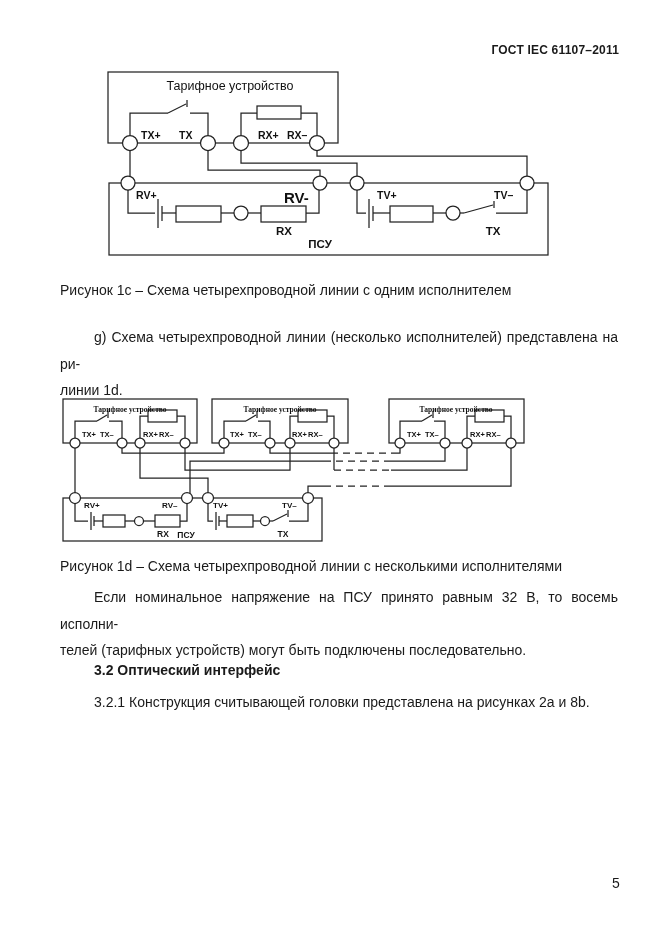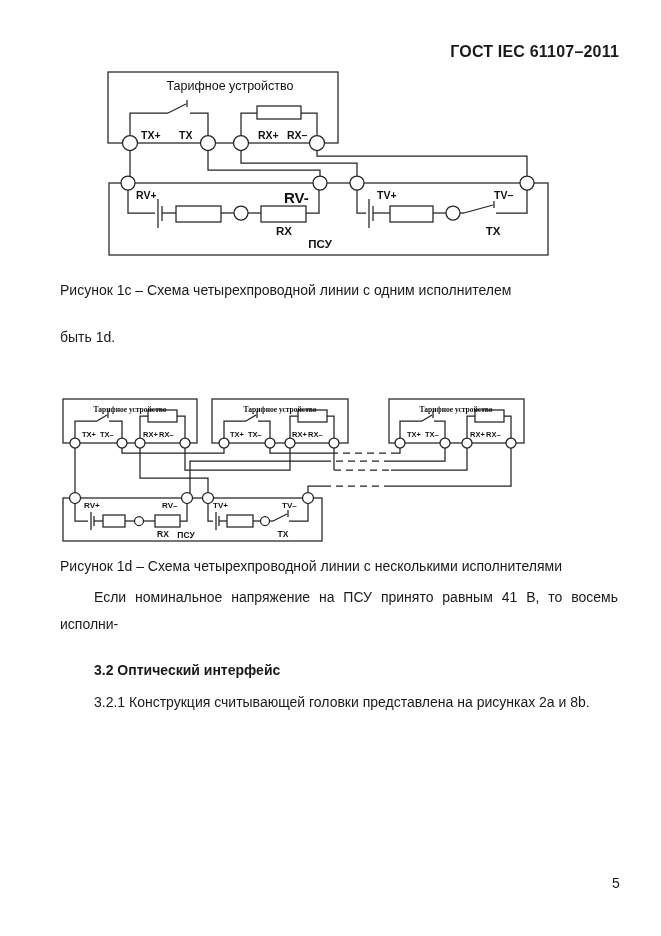--- a/index.html
+++ b/index.html
@@ -9,21 +9,21 @@
     background:#ffffff;
     font-family:"Liberation Sans", sans-serif;
     color:#1a1a1a;
     overflow:hidden;
   }
   svg.linework { position:absolute; left:0; top:0; }
 
   
   .doc-header {
     position:absolute; top:43px; right:42px;
-    font-size:16px; font-weight:bold; letter-spacing:0.2px;
+    font-size:12px; font-weight:bold; letter-spacing:0.2px;
   }
   .caption {
     position:absolute; left:60px; width:561px;
     text-align:left; font-size:14px; line-height:20px;
   }
   .para {
     position:absolute; left:60px; width:558px;
     font-size:14px;
   }
   .para .ln { line-height:26.5px; min-height:26.5px; }
@@ -220,21 +220,22 @@
 <span class="lbl" style="left:136px;top:189px;font-size:10.5px">RV+</span>
 <span class="lbl" style="left:284px;top:189px;font-size:15px">RV-</span>
 <span class="lbl" style="left:377px;top:189px;font-size:10.5px">TV+</span>
 <span class="lbl" style="left:494px;top:189px;font-size:10.5px">TV–</span>
 <span class="lbl c" style="left:284px;top:225px;font-size:11.5px">RX</span>
 <span class="lbl c" style="left:493px;top:225px;font-size:11.5px">TX</span>
 <span class="lbl c" style="left:320px;top:238px;font-size:11.5px">ПСУ</span>
 <div class="caption" style="top:280px">Рисунок 1c – Схема четырехпроводной линии с одним исполнителем</div>
 
 <div class="para" style="top:324px">
-  <div class="ln">быть 1d.</div>
+  <div class="ln first just">g) Схема четырехпроводной линии (несколько исполнителей) представлена на ри-</div>
+  <div class="ln">линии 1d.</div>
 </div>
 
 <span class="boxtitle-1d" style="left:130px;top:405px">Тарифное устройство</span>
 <span class="boxtitle-1d" style="left:280px;top:405px">Тарифное устройство</span>
 <span class="boxtitle-1d" style="left:456px;top:405px">Тарифное устройство</span>
 
 <span class="lbl" style="left:82px;top:430px;font-size:7.5px">TX+</span>
 <span class="lbl" style="left:100px;top:430px;font-size:7.5px">TX–</span>
 <span class="lbl" style="left:143px;top:430px;font-size:7.5px">RX+</span>
 <span class="lbl" style="left:159px;top:430px;font-size:7.5px">RX–</span>
@@ -253,17 +254,18 @@
 <span class="lbl" style="left:162px;top:501px;font-size:8px">RV–</span>
 <span class="lbl" style="left:213px;top:501px;font-size:8px">TV+</span>
 <span class="lbl" style="left:282px;top:501px;font-size:8px">TV–</span>
 <span class="lbl c" style="left:163px;top:529px;font-size:8.5px">RX</span>
 <span class="lbl c" style="left:283px;top:529px;font-size:8.5px">TX</span>
 <span class="lbl c" style="left:186px;top:530px;font-size:8.5px">ПСУ</span>
 
 <div class="caption" style="top:556px">Рисунок 1d – Схема четырехпроводной линии с несколькими исполнителями</div>
 
 <div class="para" style="top:584px">
-  <div class="ln first just">Если номинальное напряжение на ПСУ принято равным 41 В, то восемь исполни-</div>
+  <div class="ln first just">Если номинальное напряжение на ПСУ принято равным 32 В, то восемь исполни-</div>
+  <div class="ln">телей (тарифных устройств) могут быть подключены последовательно.</div>
 </div>
 
 <div class="heading" style="top:662px">3.2 Оптический интерфейс</div>
 <div class="bodyline" style="top:694px">3.2.1 Конструкция считывающей головки представлена на рисунках 2a и 8b.</div>
 
 </body></html>

